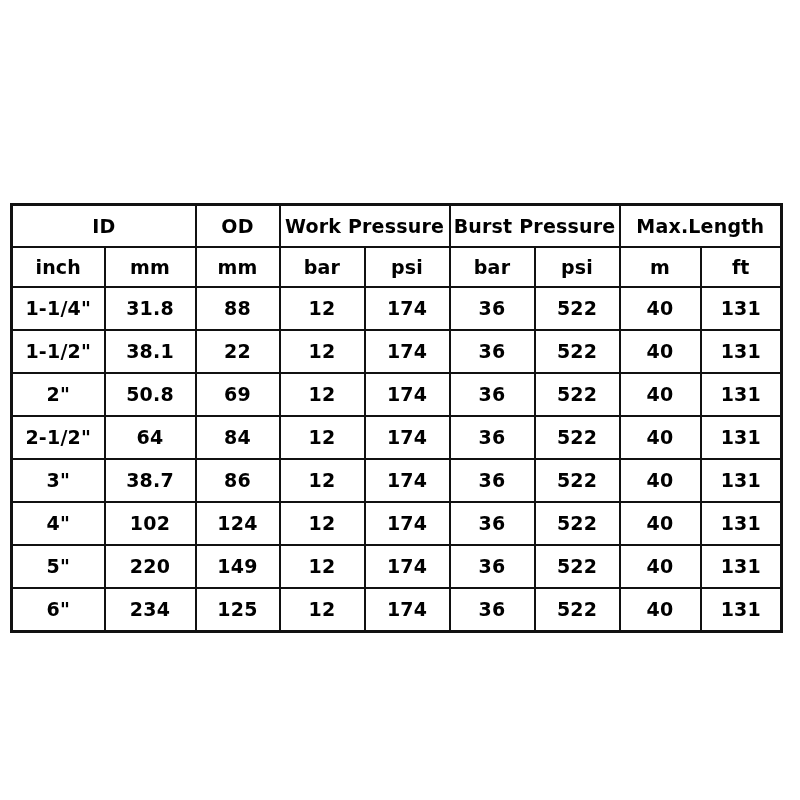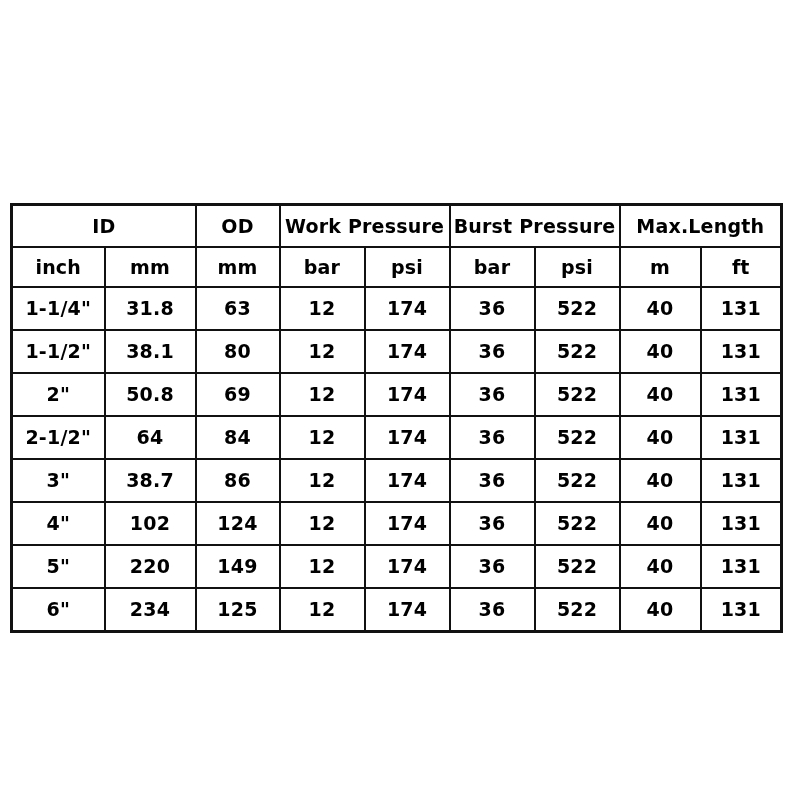--- a/index.html
+++ b/index.html
@@ -146,21 +146,21 @@
 
     <tbody>
       <tr class="data-row">
         <td>
             <span class="cell-text">1-1/4"</span>
           </td>
         <td>
             <span class="cell-text">31.8</span>
           </td>
         <td>
-            <span class="cell-text">63</span>
+            <span class="cell-text">88</span>
           </td>
         <td>
             <span class="cell-text">12</span>
           </td>
         <td>
             <span class="cell-text">174</span>
           </td>
         <td>
             <span class="cell-text">36</span>
           </td>
@@ -175,21 +175,21 @@
           </td>
       </tr>
       <tr class="data-row">
         <td>
             <span class="cell-text">1-1/2"</span>
           </td>
         <td>
             <span class="cell-text">38.1</span>
           </td>
         <td>
-            <span class="cell-text">80</span>
+            <span class="cell-text">22</span>
           </td>
         <td>
             <span class="cell-text">12</span>
           </td>
         <td>
             <span class="cell-text">174</span>
           </td>
         <td>
             <span class="cell-text">36</span>
           </td>

